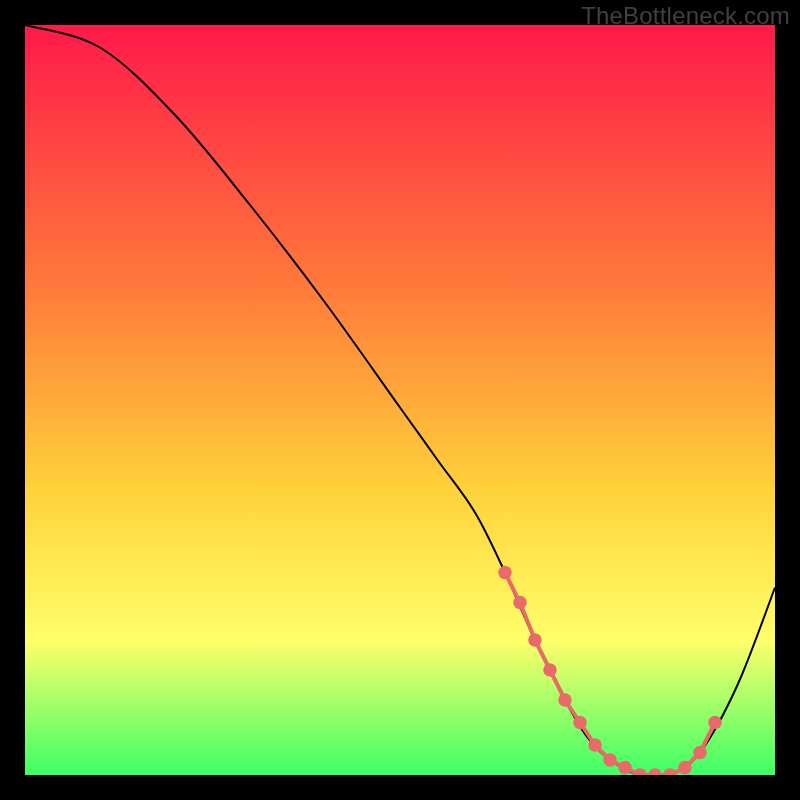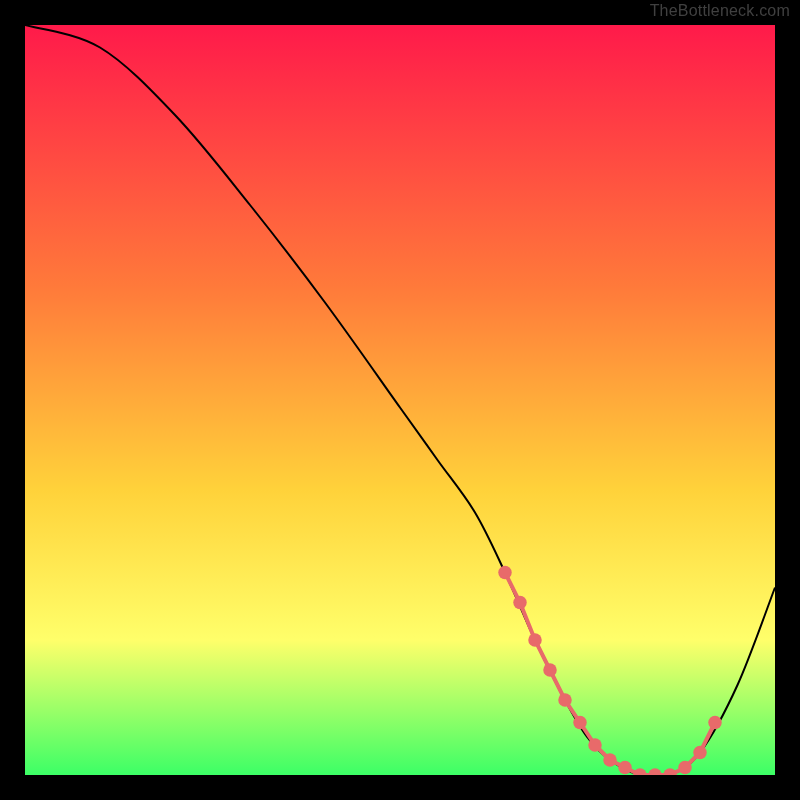--- a/index.html
+++ b/index.html
@@ -15,21 +15,21 @@
     position: relative;
     width: 800px;
     height: 800px;
     background: #000;
   }
   .attribution {
     position: absolute;
     top: 2px;
     right: 10px;
     color: #404040;
-    font-size: 16px;
+    font-size: 24px;
     letter-spacing: 0.2px;
     font-weight: 400;
     z-index: 5;
   }
   svg.plot {
     position: absolute;
     top: 25px;
     left: 25px;
     width: 750px;
     height: 750px;

